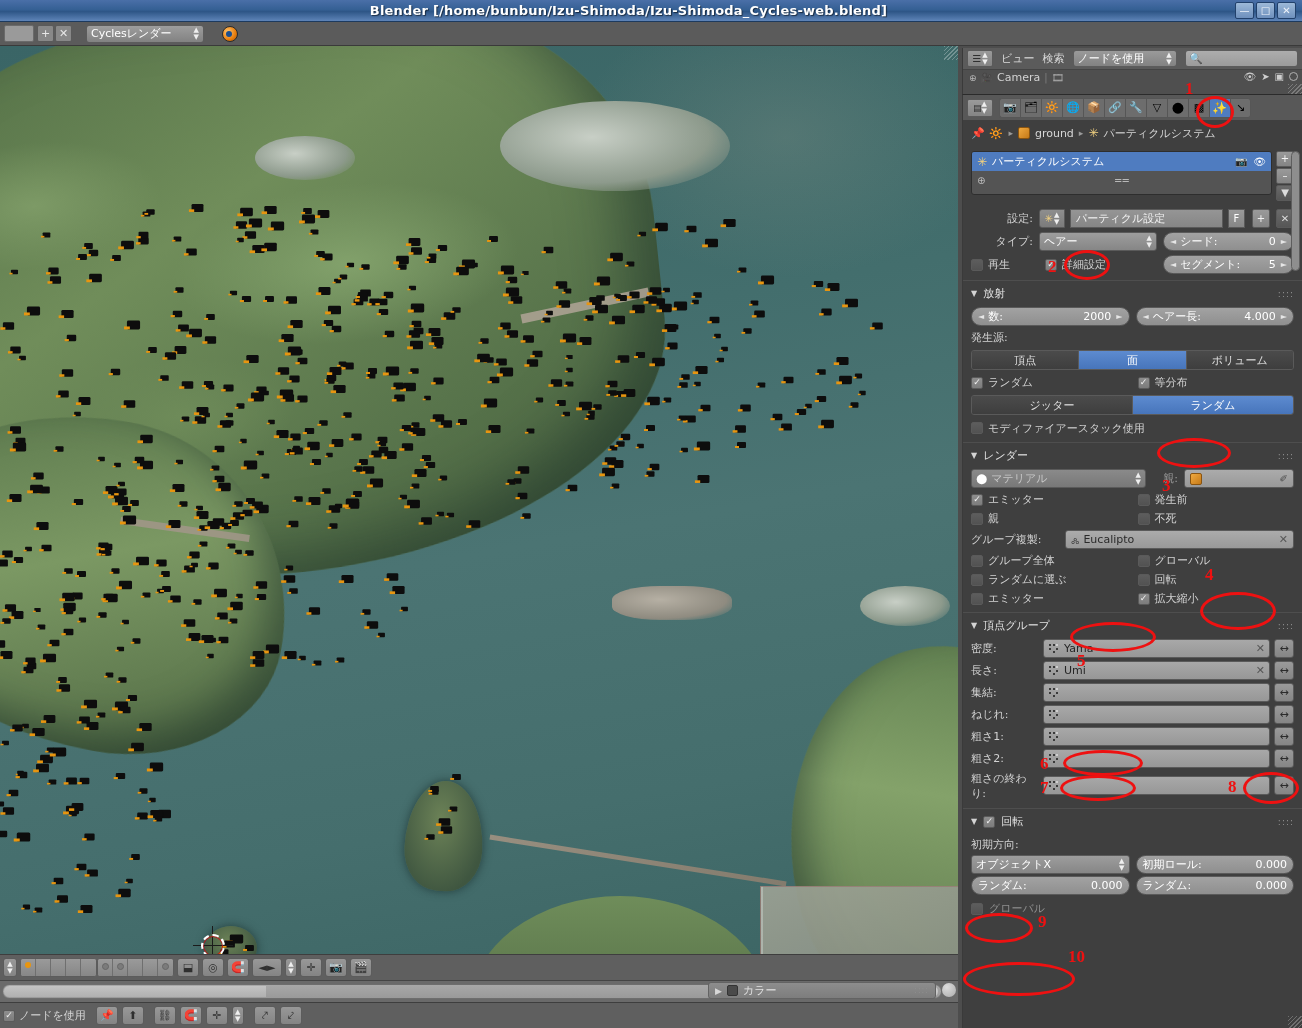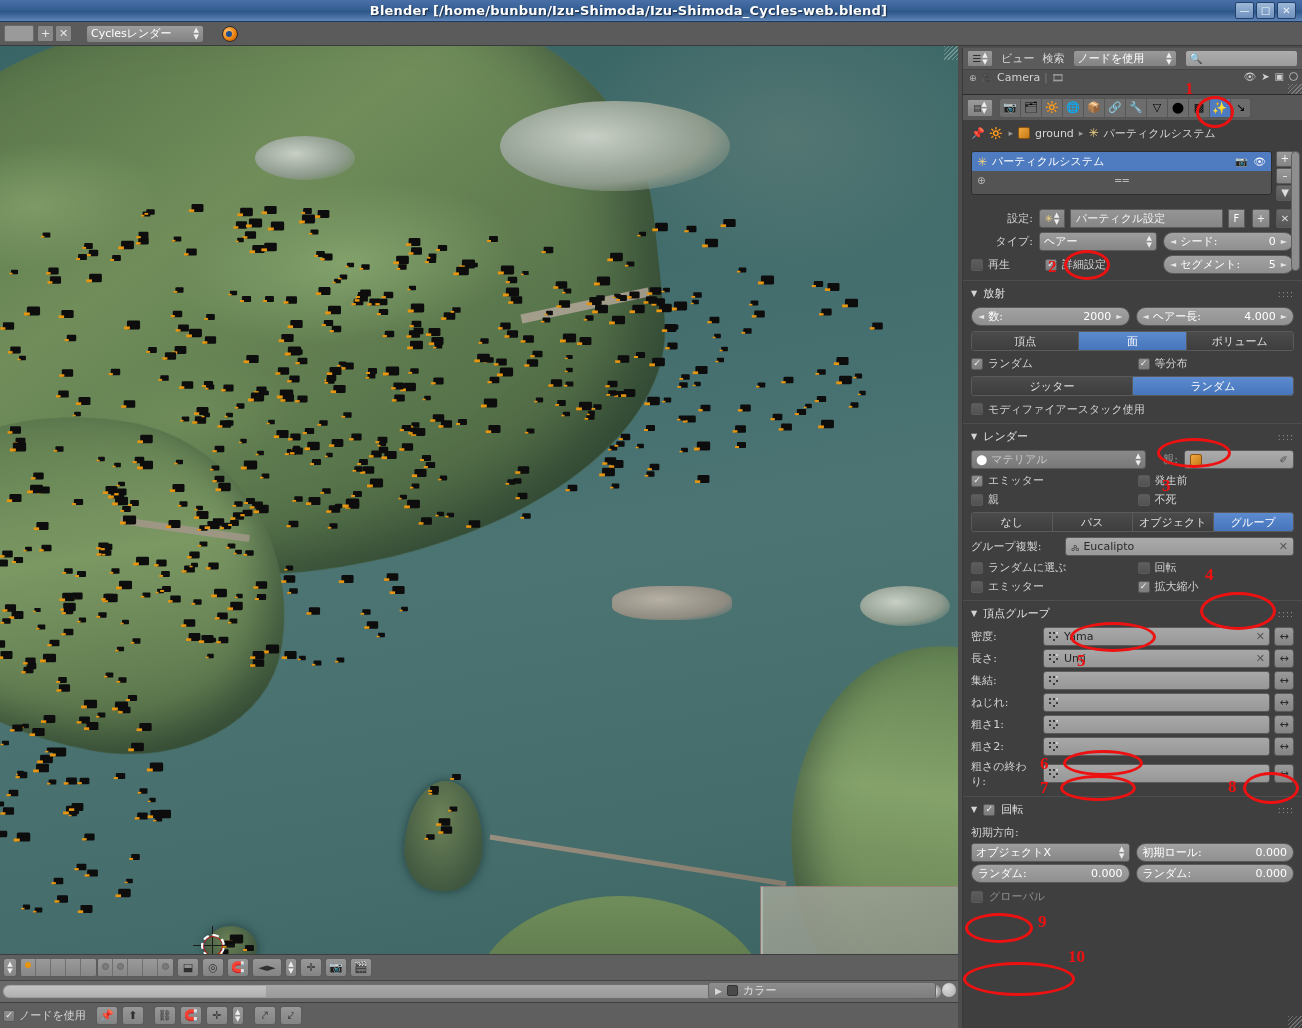--- a/index.html
+++ b/index.html
@@ -1226,20 +1226,23 @@
         <span class="vl">2000</span>
         <span class="arr" style="padding-left:5px;">►</span>
       </div>
       <div class="numf" style="flex:1;">
         <span class="arr">◄</span>
         <span class="nm" style="padding-left:4px;">ヘアー長:</span>
         <span class="vl">4.000</span>
         <span class="arr" style="padding-left:5px;">►</span>
       </div>
     </div>
+    <div class="row" style="min-height:17px;">
+      <span style="color:#d2d2d2;font-size:11px;">発生源:</span>
+    </div>
     <div class="seg">
       <div>頂点</div>
       <div class="active">面</div>
       <div>ボリューム</div>
     </div>
     <div class="twocol">
       <div>
         <span class="chk">✓</span>
         <span class="ctxt" style="color:#d2d2d2;font-size:11px;">ランダム</span>
       </div>
@@ -1288,38 +1291,42 @@
     </div>
     <div class="twocol">
       <div>
         <span class="chk off">✓</span>
         <span style="color:#d2d2d2;font-size:11px;">親</span>
       </div>
       <div>
         <span class="chk off">✓</span>
         <span style="color:#d2d2d2;font-size:11px;">不死</span>
       </div>
-    </div>
-    <div class="seg">
-      <div>なし</div>
-      <div>パス</div>
-      <div>オブジェクト</div>
-      <div class="active">グループ</div>
     </div>
     <div class="row">
       <span class="rlabel wide" style="text-align:left;">グループ複製:</span>
       <div class="field" style="flex:1;">
         <span style="font-size:10px;color:#3a3a3a;">🝆</span>
         <span>Eucalipto</span>
         <span class="xbtn">✕</span>
       </div>
     </div>
     <div class="twocol">
       <div>
         <span class="chk off">✓</span>
+        <span style="color:#d2d2d2;font-size:11px;">グループ全体</span>
+      </div>
+      <div>
+        <span class="chk off">✓</span>
+        <span style="color:#d2d2d2;font-size:11px;">グローバル</span>
+      </div>
+    </div>
+    <div class="twocol">
+      <div>
+        <span class="chk off">✓</span>
         <span style="color:#d2d2d2;font-size:11px;">ランダムに選ぶ</span>
       </div>
       <div>
         <span class="chk off">✓</span>
         <span style="color:#d2d2d2;font-size:11px;">回転</span>
       </div>
     </div>
     <div class="twocol">
       <div>
         <span class="chk off">✓</span>

